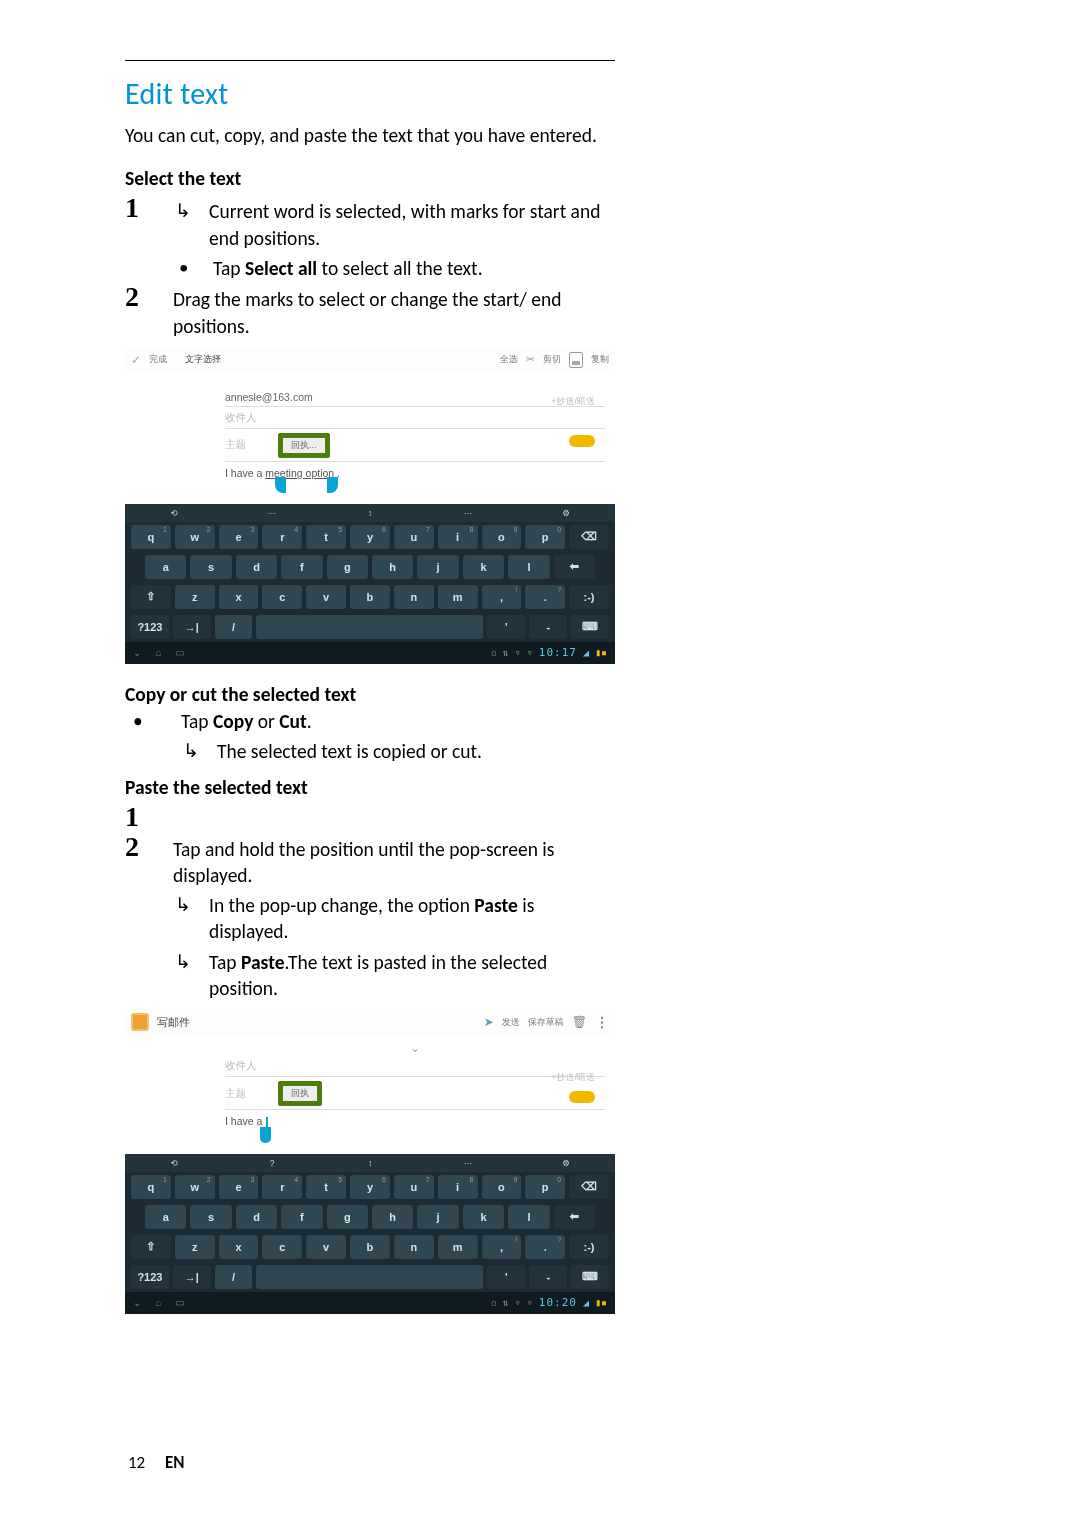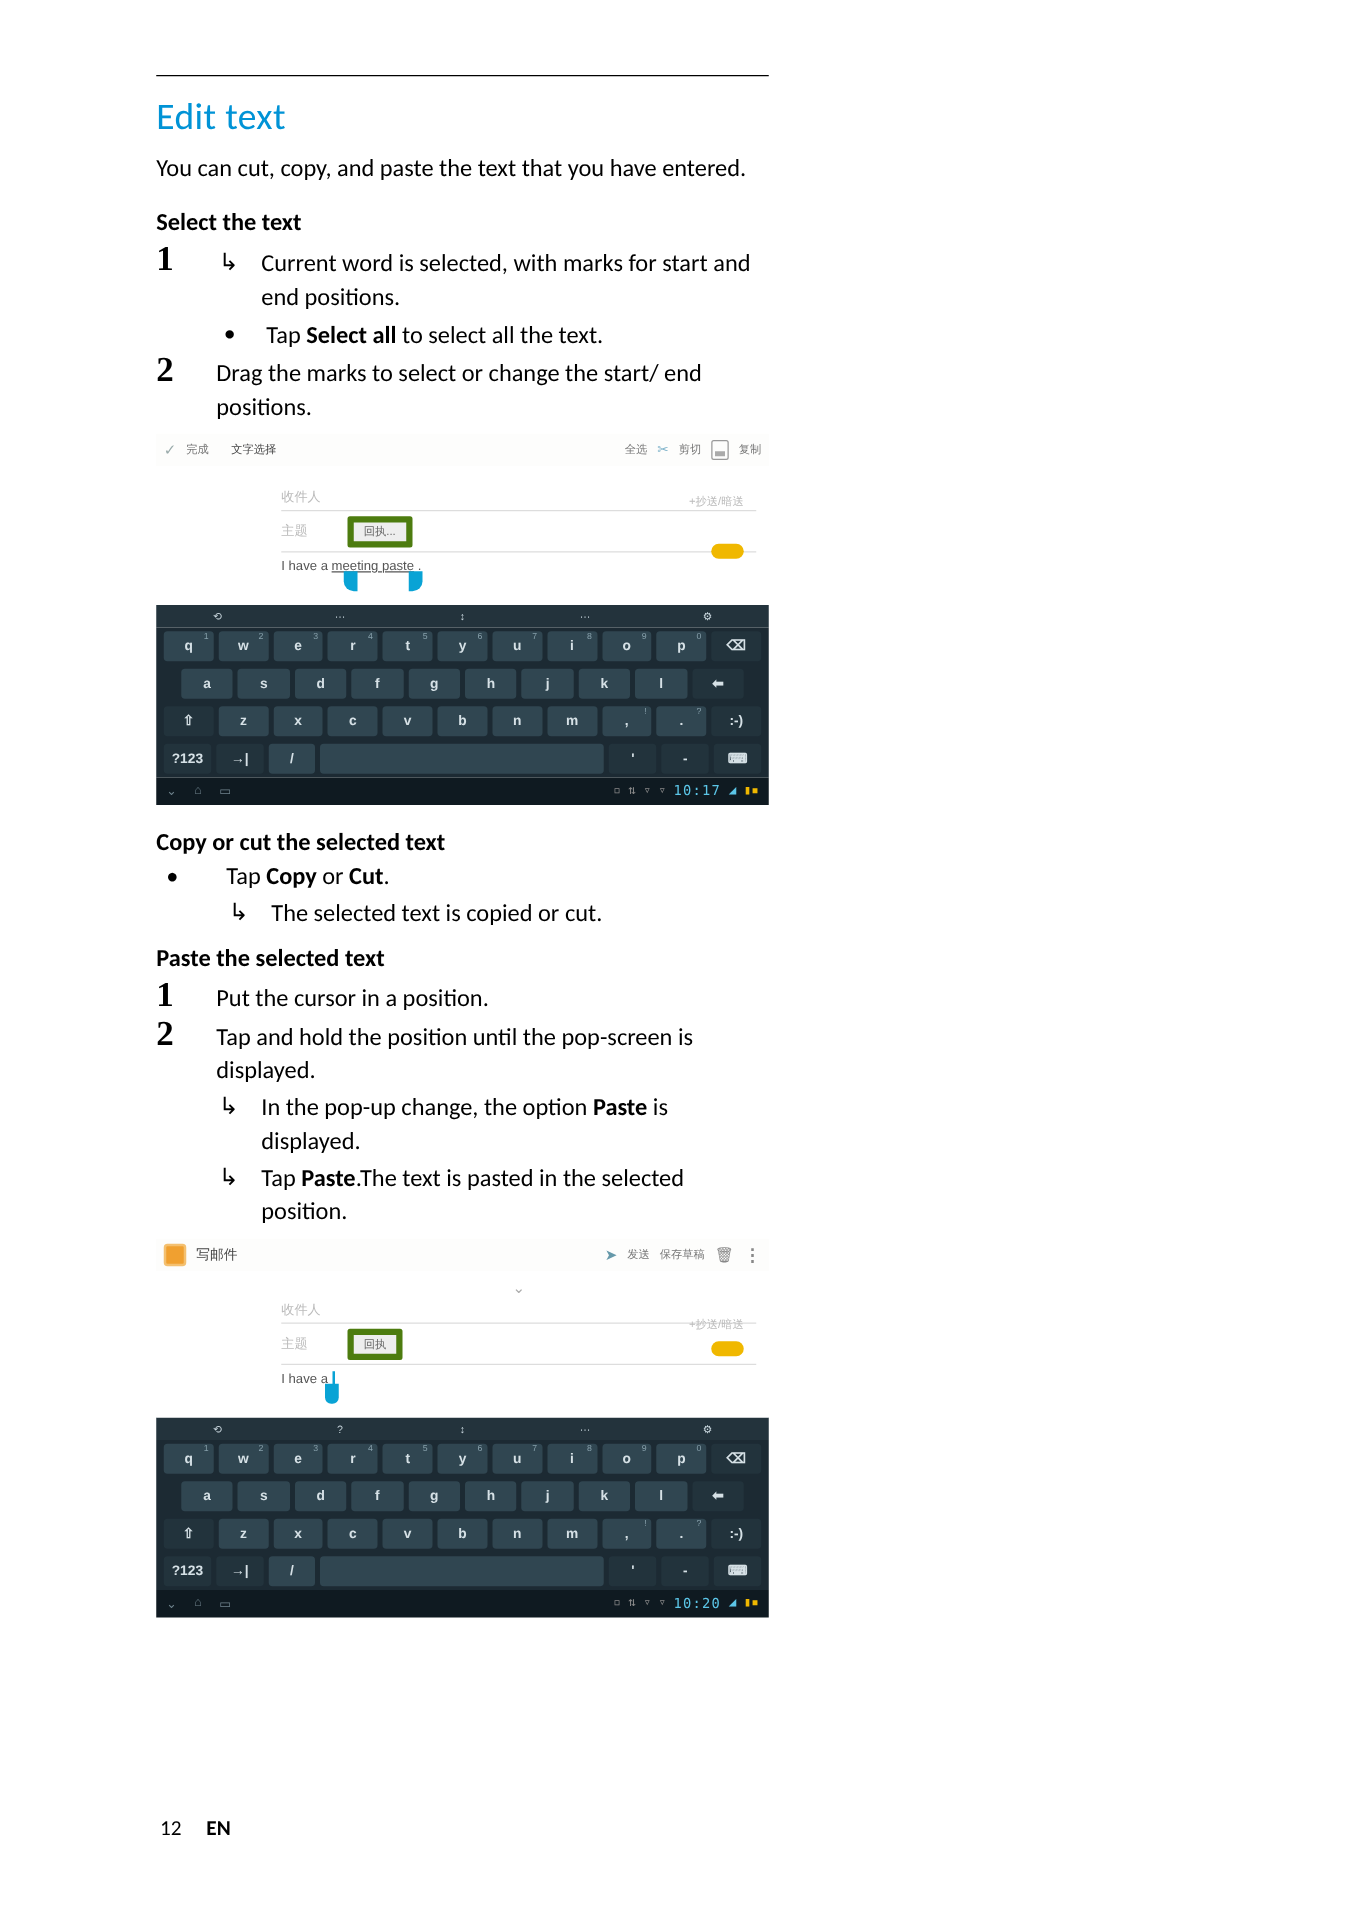--- a/index.html
+++ b/index.html
@@ -235,31 +235,34 @@
       </div>
       <div class="tr">
         <span>全选</span>
         <span class="top-out">✂</span>
         <span>剪切</span>
         <span class="top-chip"></span>
         <span>复制</span>
       </div>
     </div>
     <div class="emailarea">
+      <div class="row">
+          <span style="color:#666;">annesle@163.com</span>
+        </div>
       <span class="addcc">+抄送/暗送</span>
       <div class="row">
           <span class="lbl">收件人</span>
         </div>
       <div class="row">
         <span class="lbl">主题</span>
         <span class="tag">回执...</span>
         <span class="pill" style="top:62px;"></span>
       </div>
       <div class="bodytext">
-        <span>I have a </span><span class="sel-under">meeting paste</span><span> .</span>
+        <span>I have a </span><span class="sel-under">meeting option</span><span> .</span>
         <div class="handles">
             <div class="h left"></div>
             <div class="h right"></div>
           </div>
       </div>
     </div>
     <div class="editbar">
         <div>⟲</div>
         <div>···</div>
         <div>↕</div>
@@ -341,23 +344,20 @@
           <span class="sub-text">The selected text is copied or cut.</span>
         </div>
       </span>
     </li>
   </ul>
 
   <div class="section-head" style="margin-top:10px;">Paste the selected text</div>
   <ol class="steps" id="paste-steps">
       <li>
         <span class="num">1</span>
-        <div class="step-body">
-          <div>Put the cursor in a position.</div>
-        </div>
       </li>
       <li>
         <span class="num">2</span>
         <div class="step-body">
           <div>Tap and hold the position until the pop-screen is displayed.</div>
           <div class="sub">
             <span class="arrow">↳</span>
             <span class="sub-text"><span>In the pop-up change, the option </span><span class="bold">Paste</span><span> is displayed.</span></span>
           </div>
           <div class="sub">

